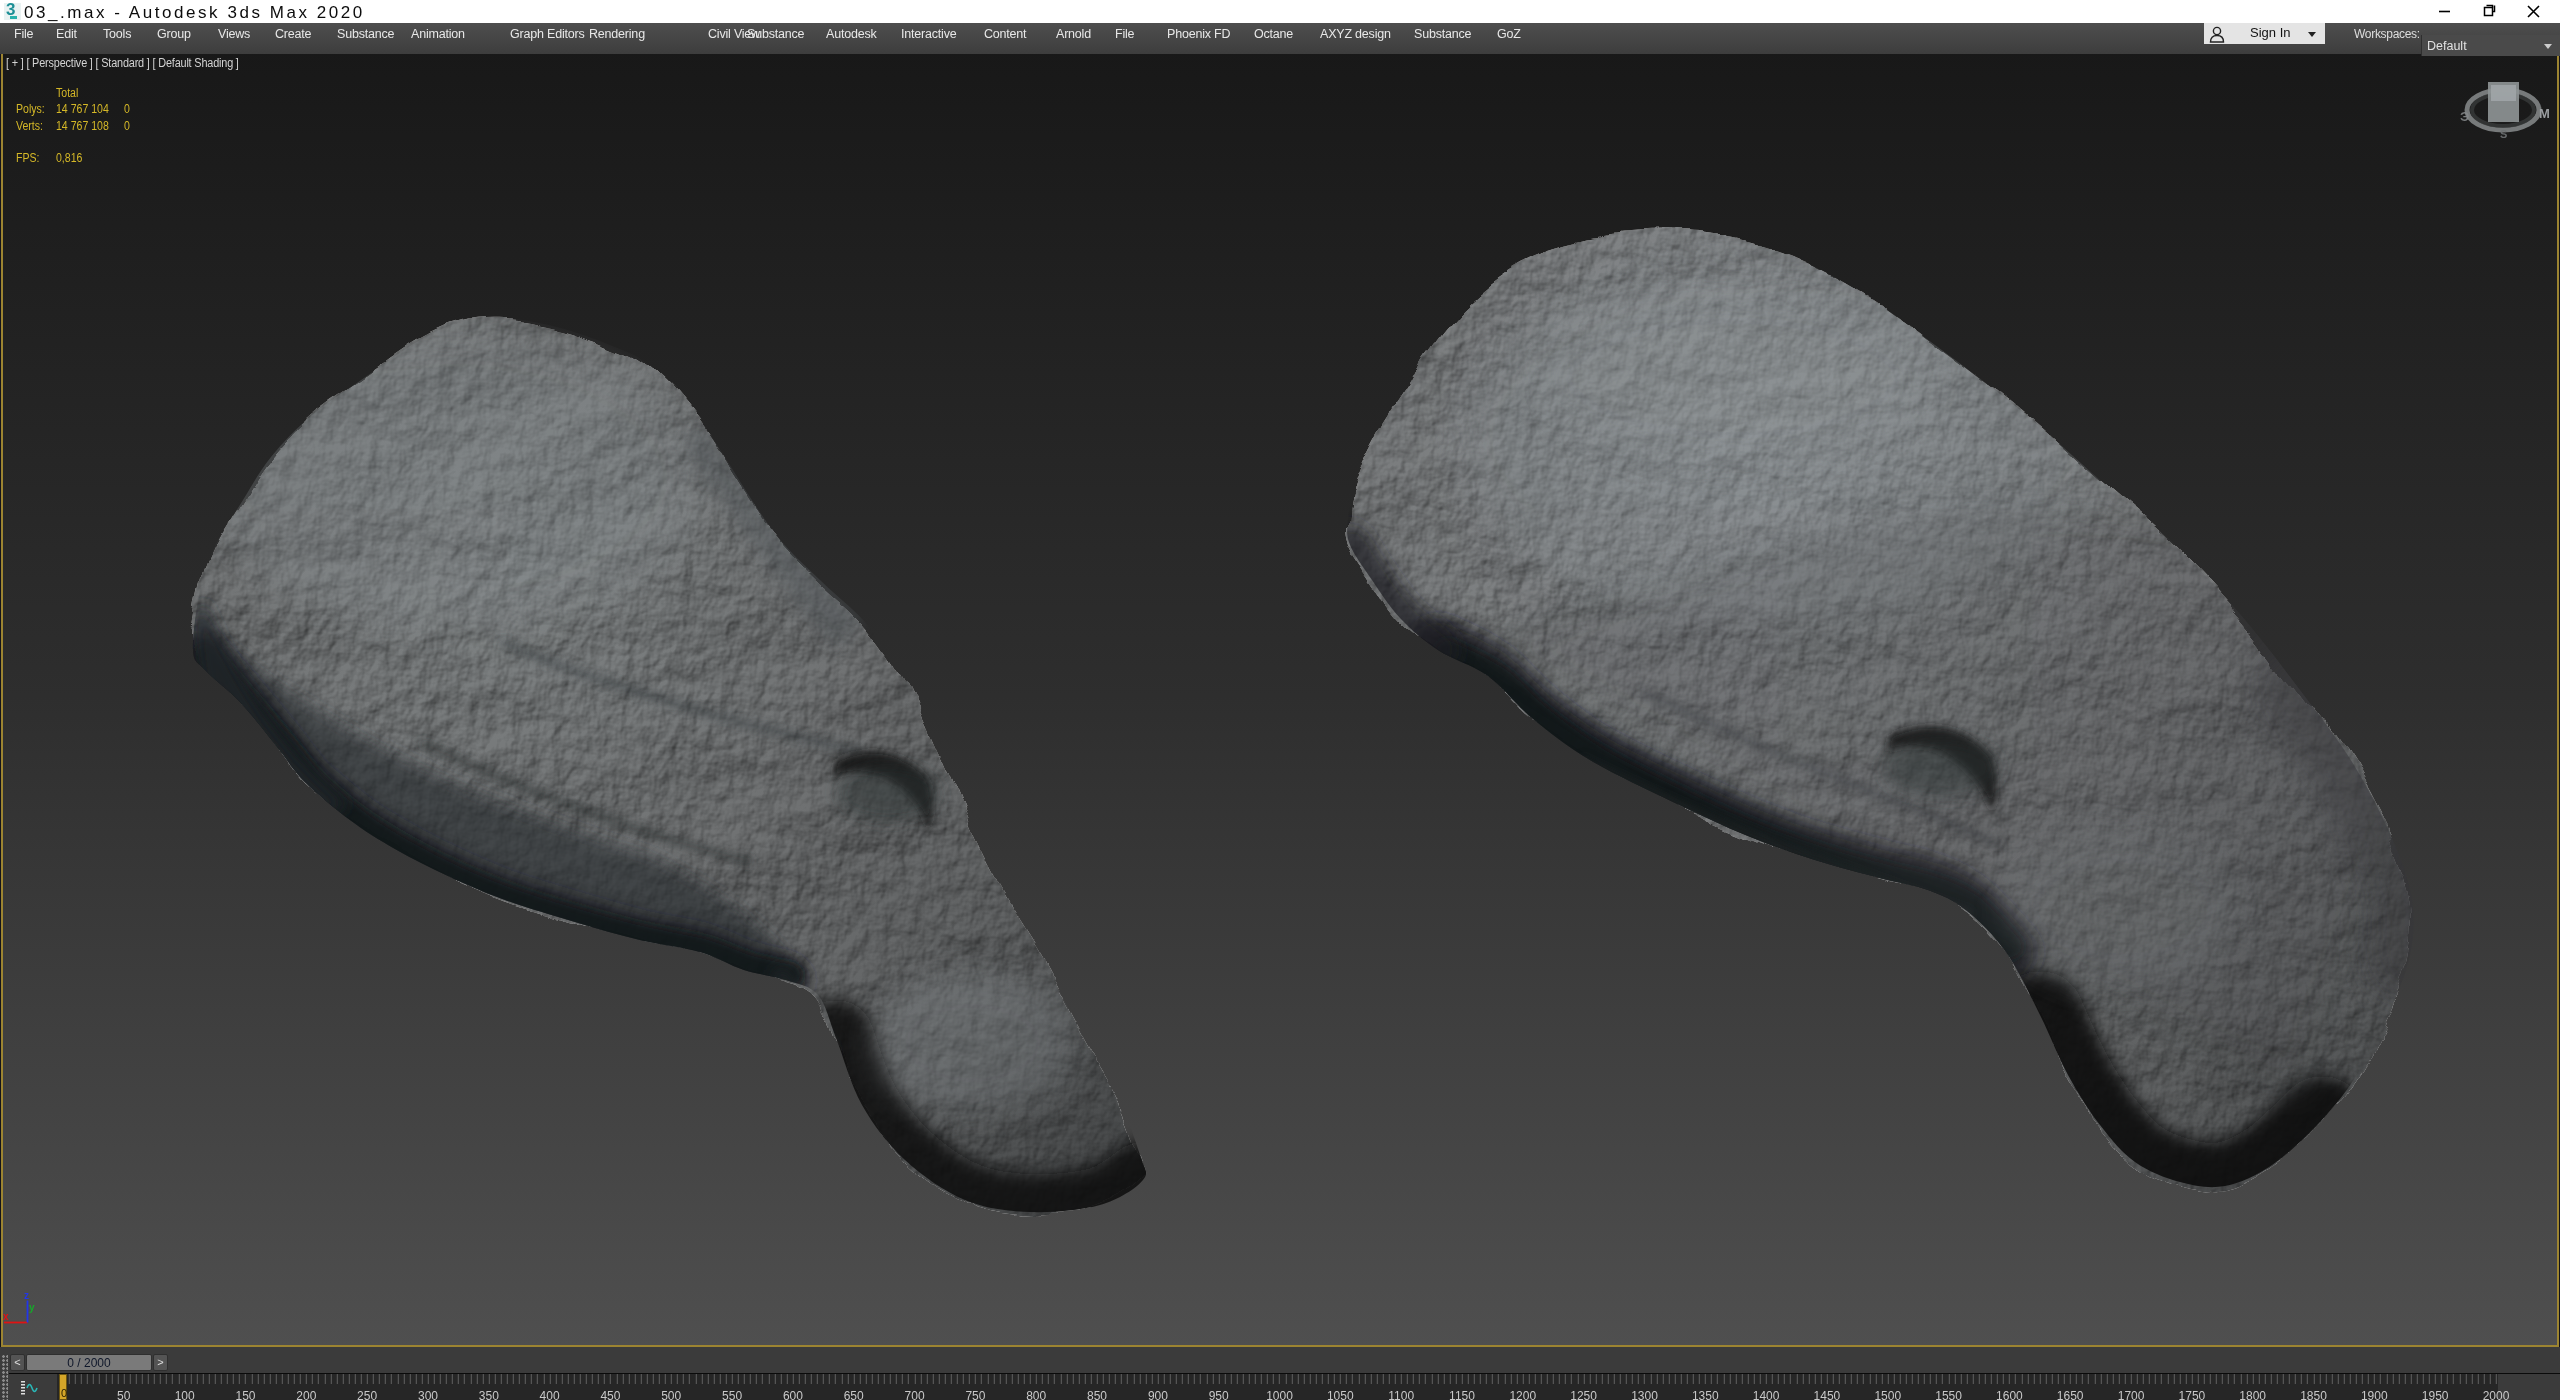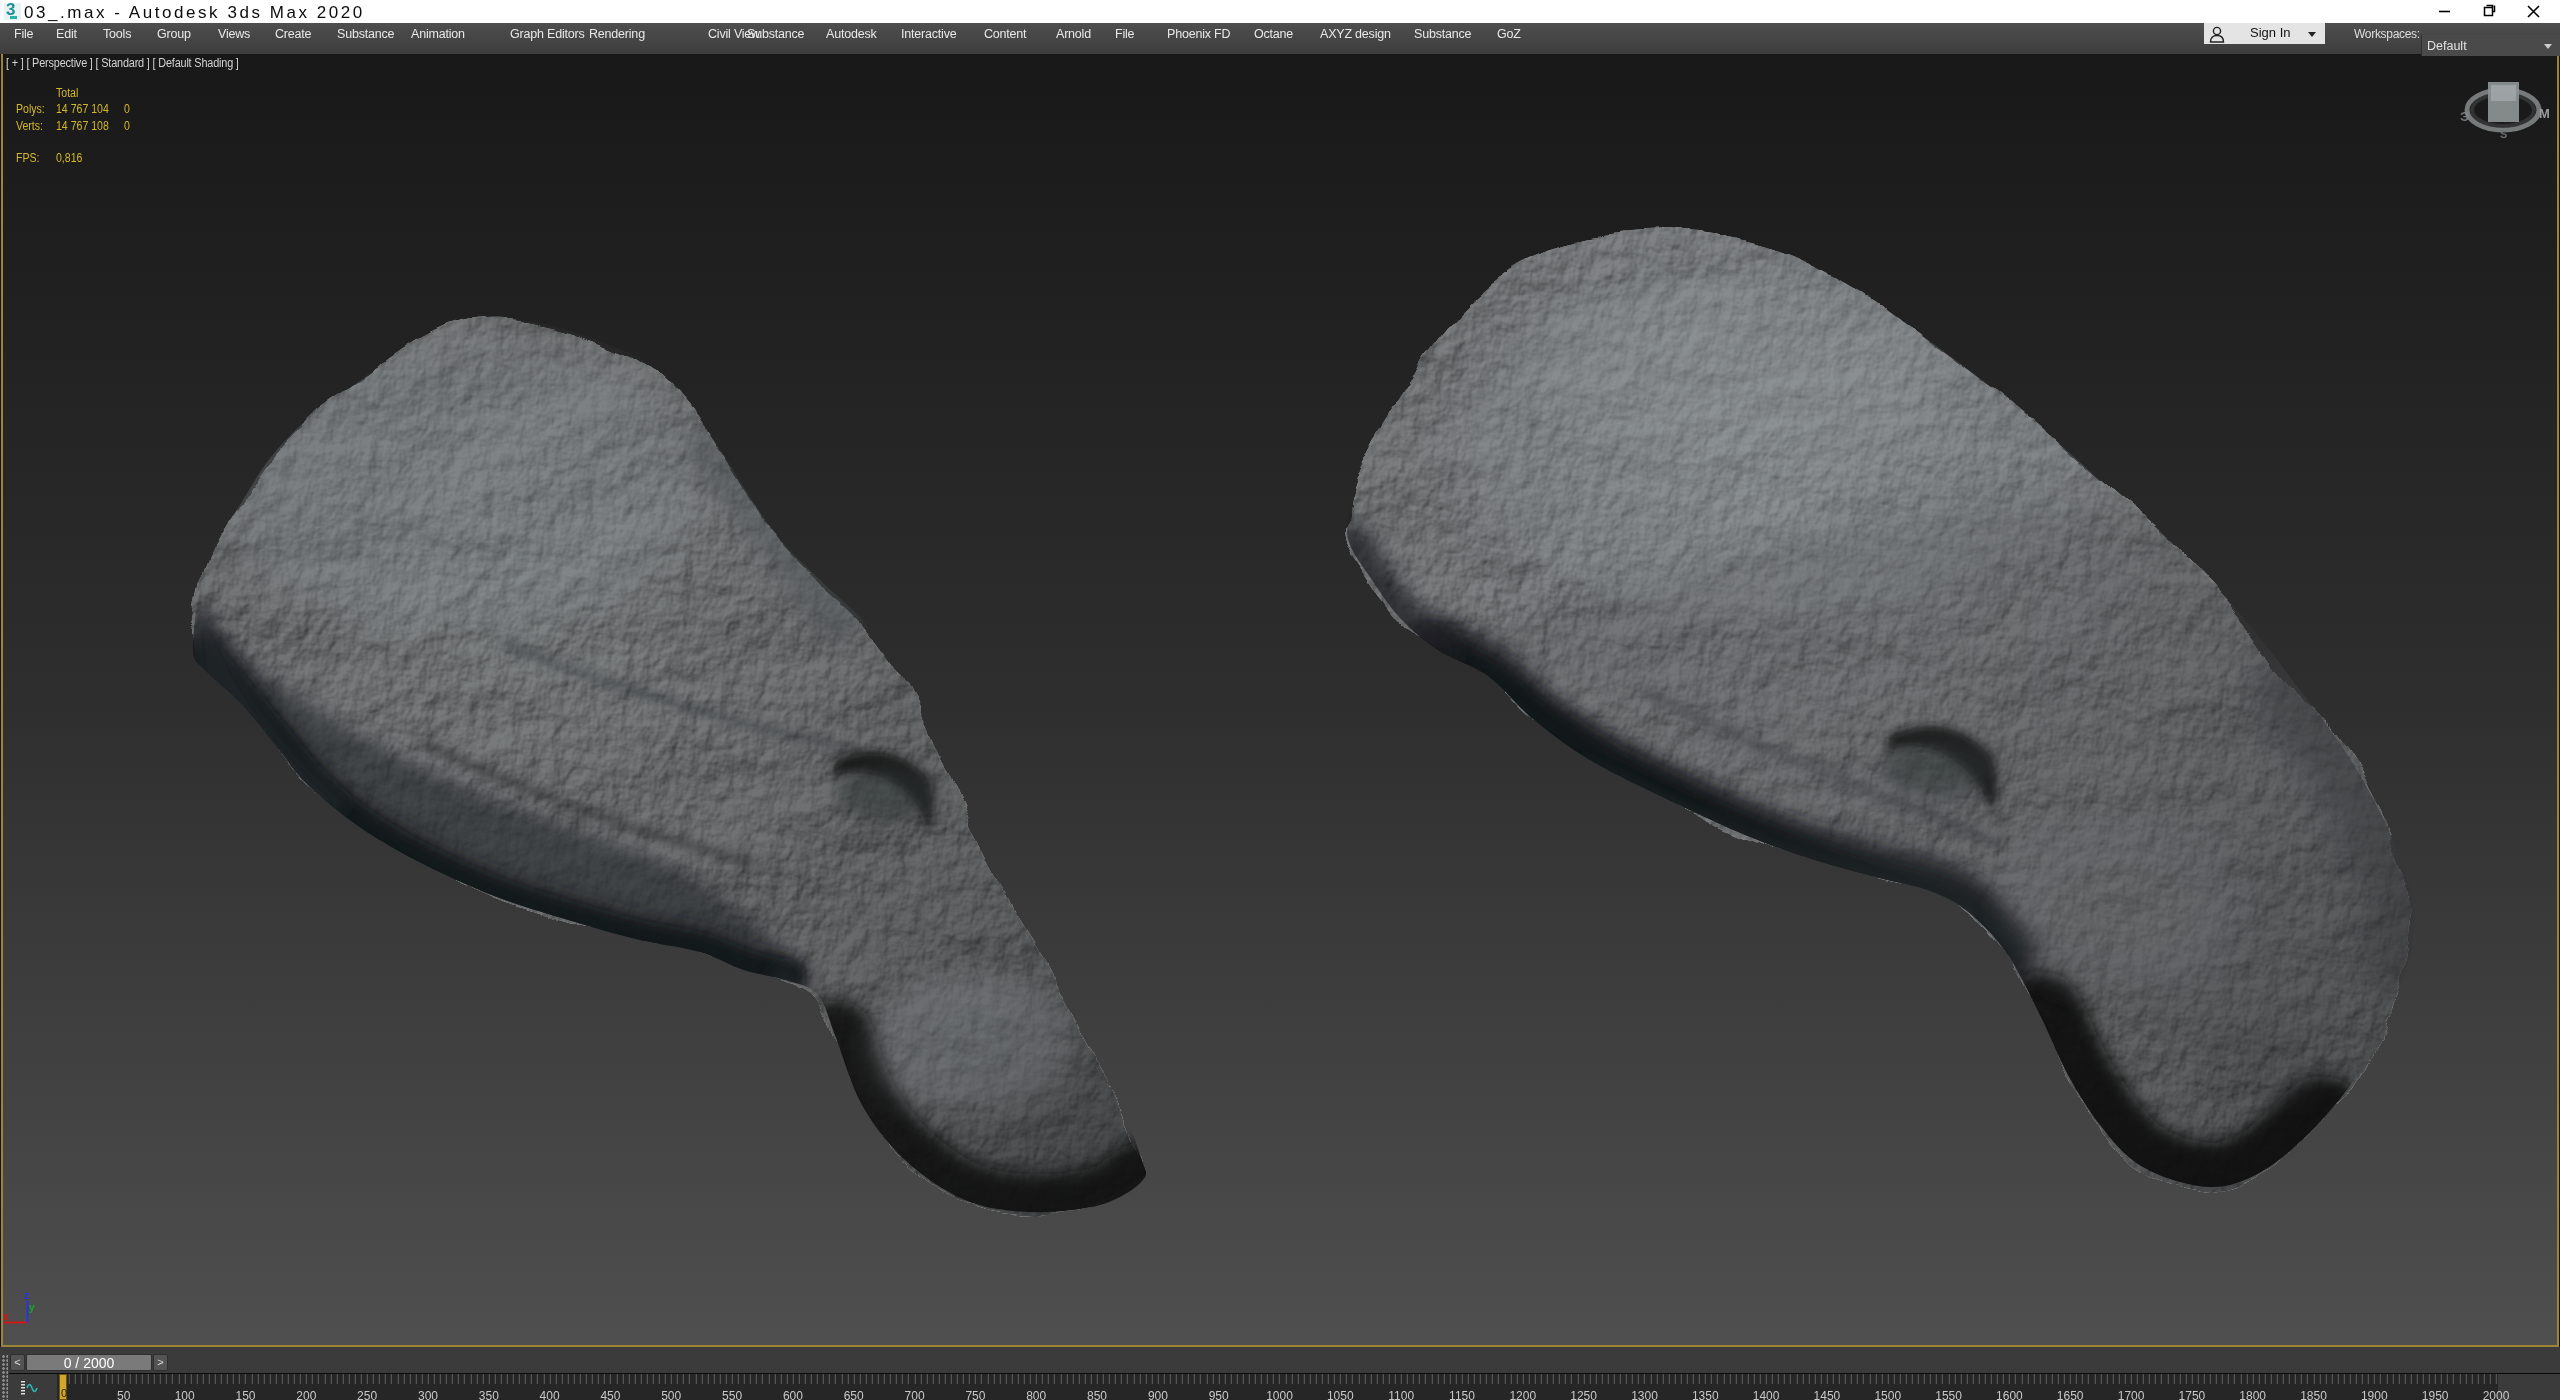--- a/index.html
+++ b/index.html
@@ -21,21 +21,21 @@
 #wsdrop .ar{position:absolute;right:9px;top:9px;width:0;height:0;border-left:4.5px solid transparent;border-right:4.5px solid transparent;border-top:5px solid #ccc;}
 #vpdark{position:absolute;left:0;top:44px;width:2560px;height:1303px;background:#13131b;}
 #vpborder{position:absolute;left:1px;top:46px;width:2558px;height:1301px;border:2px solid #9c8431;box-sizing:border-box;background:#1a1a1a;}
 #vpsvg{position:absolute;left:3px;top:48px;}
 #vplabel{position:absolute;left:6px;top:56px;font-size:12.5px;color:#d4d4d4;letter-spacing:-0.2px;transform:scaleX(0.87);transform-origin:0 0;white-space:pre;}
 #stats{position:absolute;left:0;top:0;color:#d5b827;font-size:12px;transform-origin:0 0;}
 .st{position:absolute;white-space:pre;transform:scaleX(0.88);transform-origin:0 0;}
 #timeline{position:absolute;left:0;top:1347px;width:2560px;height:53px;background:#3b3b3b;}
 #tl-dots{position:absolute;left:2px;top:8px;width:6px;height:45px;background-image:radial-gradient(circle at 1.5px 1.5px,#8a8a8a 1px,transparent 1.6px);background-size:4px 4px;}
 #tl-prev{position:absolute;left:10px;top:7px;width:13px;height:15px;background:#545454;border:1px solid #2f2f2f;border-radius:2px;color:#ddd;font-size:11px;text-align:center;line-height:15px;}
-#tl-field{position:absolute;left:26px;top:7px;width:124px;height:15px;background:#7a7a7a;border:1px solid #2f2f2f;border-radius:2px;color:#ffffff;font-size:14px;text-align:center;line-height:16px;}
+#tl-field{position:absolute;left:26px;top:7px;width:124px;height:15px;background:#7a7a7a;border:1px solid #2f2f2f;border-radius:2px;color:#0f172a;font-size:12px;text-align:center;line-height:16px;}
 #tl-next{position:absolute;left:153px;top:7px;width:13px;height:15px;background:#545454;border:1px solid #2f2f2f;border-radius:2px;color:#ddd;font-size:11px;text-align:center;line-height:15px;}
 #tl-line{position:absolute;left:9px;top:26px;width:2551px;height:1px;background:#0a0a0a;}
 #ruler{position:absolute;left:57px;top:27px;width:2441px;height:26px;background:#262626;}
 #ruler .ticks{position:absolute;left:0;top:0;width:100%;height:10px;background-image:repeating-linear-gradient(90deg,#606060 0px,#606060 1px,transparent 1px,transparent 6.0825px);background-position:5.8px 0;}
 .fnum{position:absolute;top:15px;width:60px;margin-left:-30px;text-align:center;font-size:12px;color:#c9c9c9;}
 #fmarker{position:absolute;left:59px;top:27px;width:8px;height:26px;background:#d3a529;border:1px solid #6b5512;box-sizing:border-box;}
 #fmarker span{position:absolute;left:1px;bottom:0;font-size:11px;color:#2a2000;}
 #tl-icon{position:absolute;left:21px;top:33px;}
 #axes{position:absolute;left:0;top:1290px;}
 </style>

